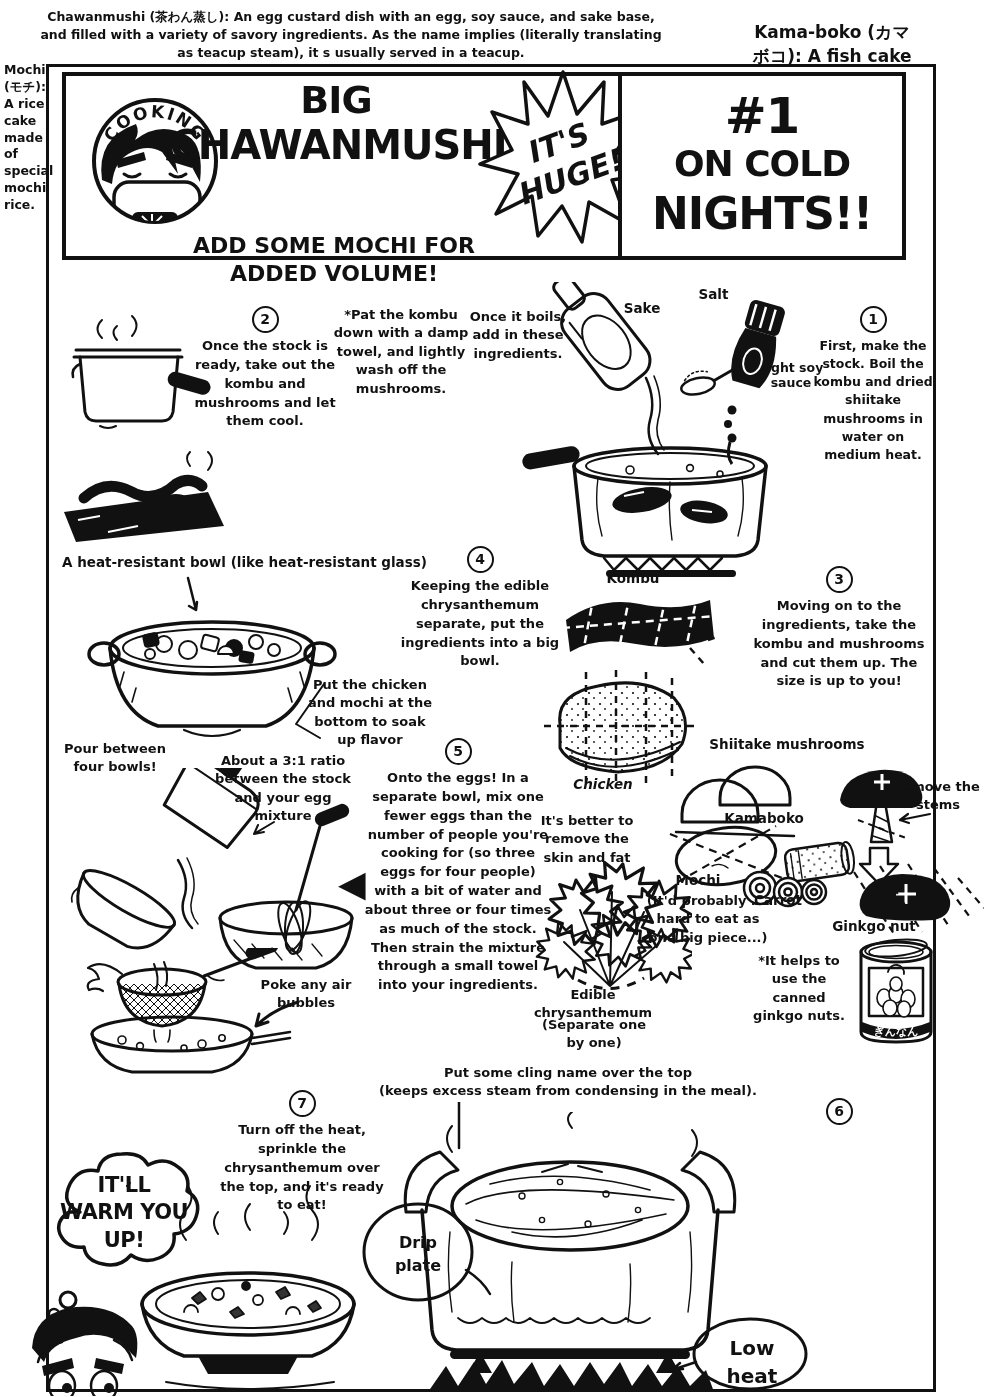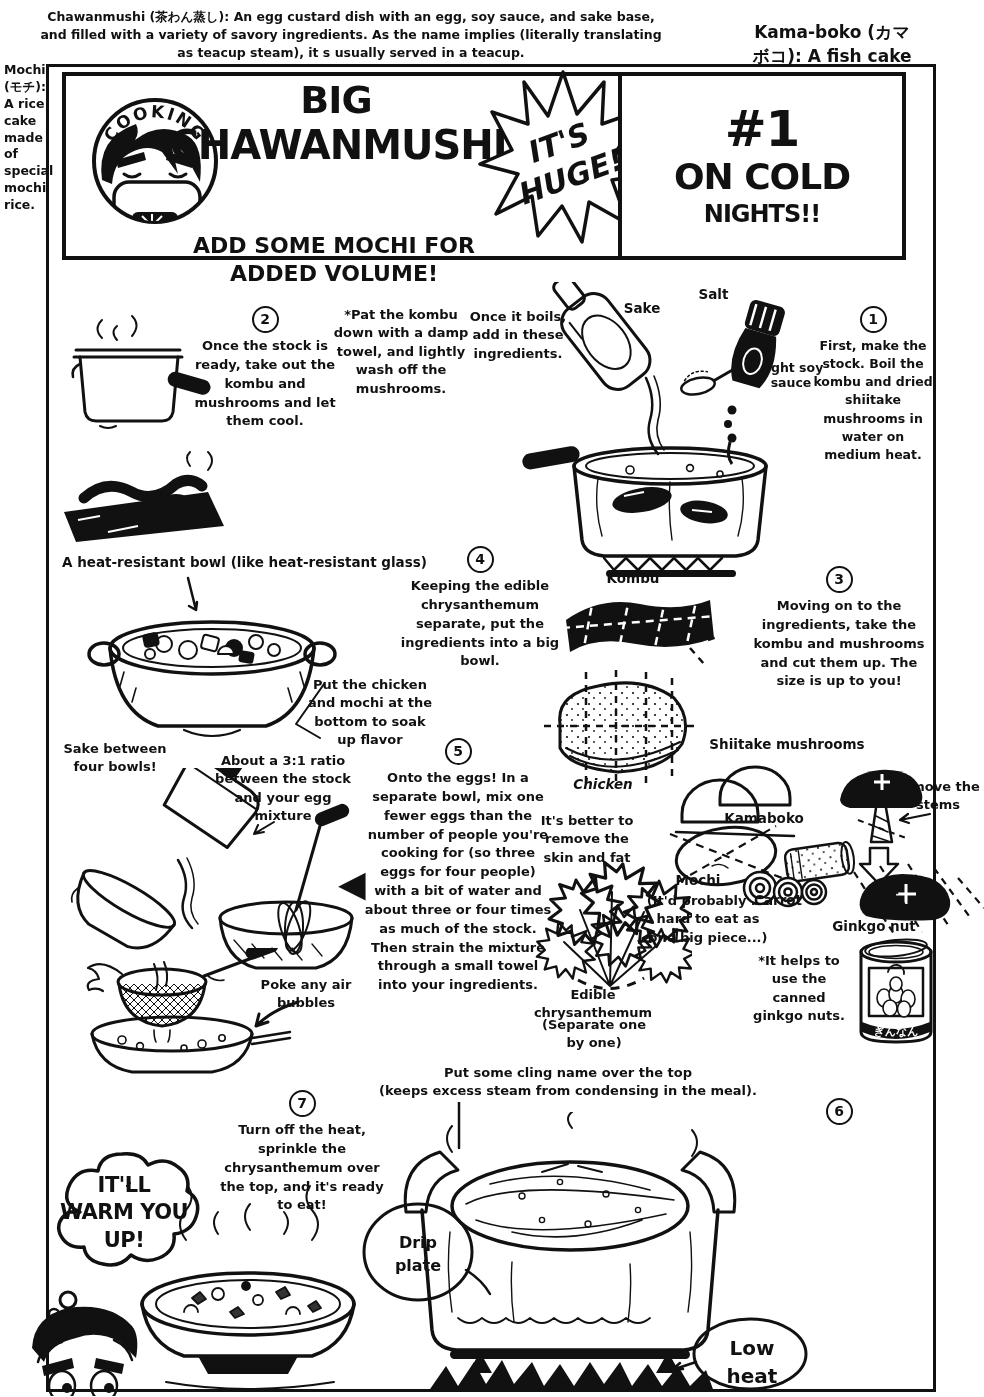--- a/index.html
+++ b/index.html
@@ -75,21 +75,21 @@
     <polygon points="89,6 103,48 130,16 128,58 168,44 142,86 176,108 138,114 154,158 115,136 108,176 88,140 64,170 58,130 22,148 44,108 6,98 38,84 18,46 54,58 50,16 74,50" fill="#fff" stroke="#111" stroke-width="3.5" stroke-linejoin="round"></polygon>
     <g transform="translate(92,96) rotate(-20)" font-weight="bold" font-style="italic" fill="#111" text-anchor="middle">
       <text y="-10" font-size="30">IT'S</text>
       <text y="26" font-size="30">HUGE!</text>
     </g>
   </svg>
 
   <div class="abs frame" style="right:-4px;top:-4px;height:180px;width:280px;background:#fff;display:flex;flex-direction:column;align-items:center;justify-content:center;">
     <div class="display" style="font-size:50px;line-height:1.0;">#1</div>
     <div class="display" style="font-size:36px;line-height:1.25;">ON COLD</div>
-    <div class="display" style="font-size:24px;line-height:1.25;">NIGHTS!!</div>
+    <div class="display" style="font-size:44px;line-height:1.25;">NIGHTS!!</div>
   </div>
 </div>
 
 <div class="abs step" style="left:180px;top:306px;width:170px;">
   <span class="stepnum">2</span>
   <div class="t">Once the stock is ready, take out the kombu and mushrooms and let them cool.</div>
 </div>
 
 <svg class="abs" style="left:60px;top:312px;" width="155" height="118" viewBox="0 0 155 118">
   <path d="M42,26 q-9,-9 0,-18 M72,24 q9,-11 0,-20 M57,28 q-7,-8 0,-14" class="ink" stroke-width="2"></path>
@@ -336,21 +336,21 @@
     <use href="#leaf" transform="translate(120,52) scale(1.4) rotate(-15)"></use>
     <use href="#leaf" transform="translate(34,84) scale(1.2) rotate(30)"></use>
     <use href="#leaf" transform="translate(130,90) scale(1.2) rotate(10)"></use>
     <use href="#leaf" transform="translate(84,76) scale(1.3) rotate(-25)"></use>
   </g>
   <path d="M50,122 Q82,140 116,120" stroke="#111" stroke-width="3" fill="none" stroke-dasharray="9 8"></path>
 </svg>
 <div class="abs note" style="left:526px;top:986px;width:134px;">Edible chrysanthemum</div>
 <div class="abs note" style="left:542px;top:1016px;width:104px;">(Separate one by one)</div>
 
-<div class="abs note" style="left:56px;top:740px;width:118px;">Sake between four bowls!</div>
+<div class="abs note" style="left:56px;top:740px;width:118px;">Pour between four bowls!</div>
 <div class="abs note" style="left:214px;top:752px;width:138px;">About a 3:1 ratio between the stock and your egg mixture</div>
 
 <svg class="abs" style="left:58px;top:768px;" width="316" height="226" viewBox="0 0 316 226">
 
   <g transform="rotate(34 150 40)">
     <path d="M108,18 Q108,4 124,2 L176,2 Q192,4 192,18 L188,62 L112,62 Z" class="ink" stroke-width="3" fill="#fff"></path>
     <line x1="110" y1="14" x2="190" y2="14" class="ink" stroke-width="2"></line>
     <rect x="136" y="-32" width="20" height="36" rx="9" fill="#111"></rect>
   </g>
   <path d="M120,92 q12,20 6,38 q-5,16 8,30" class="ink" stroke-width="2.5"></path>

